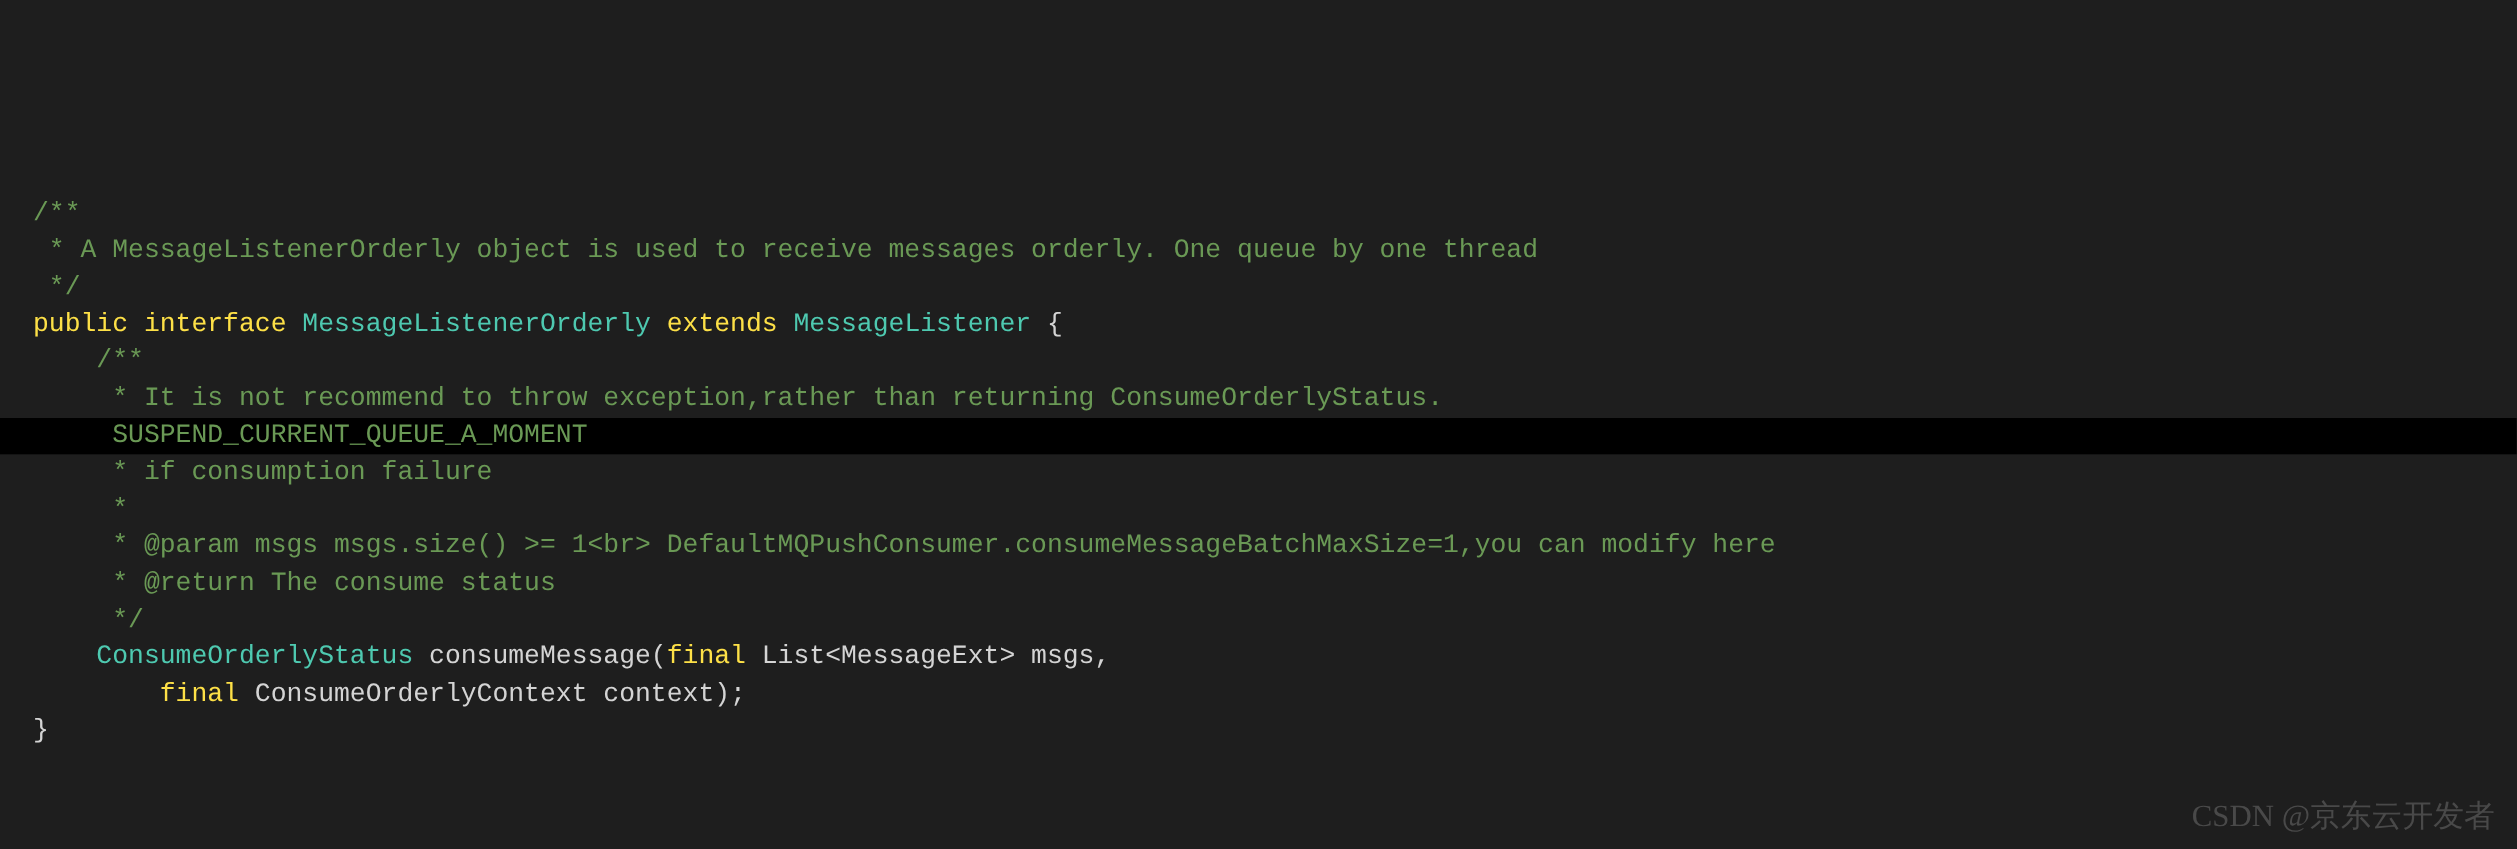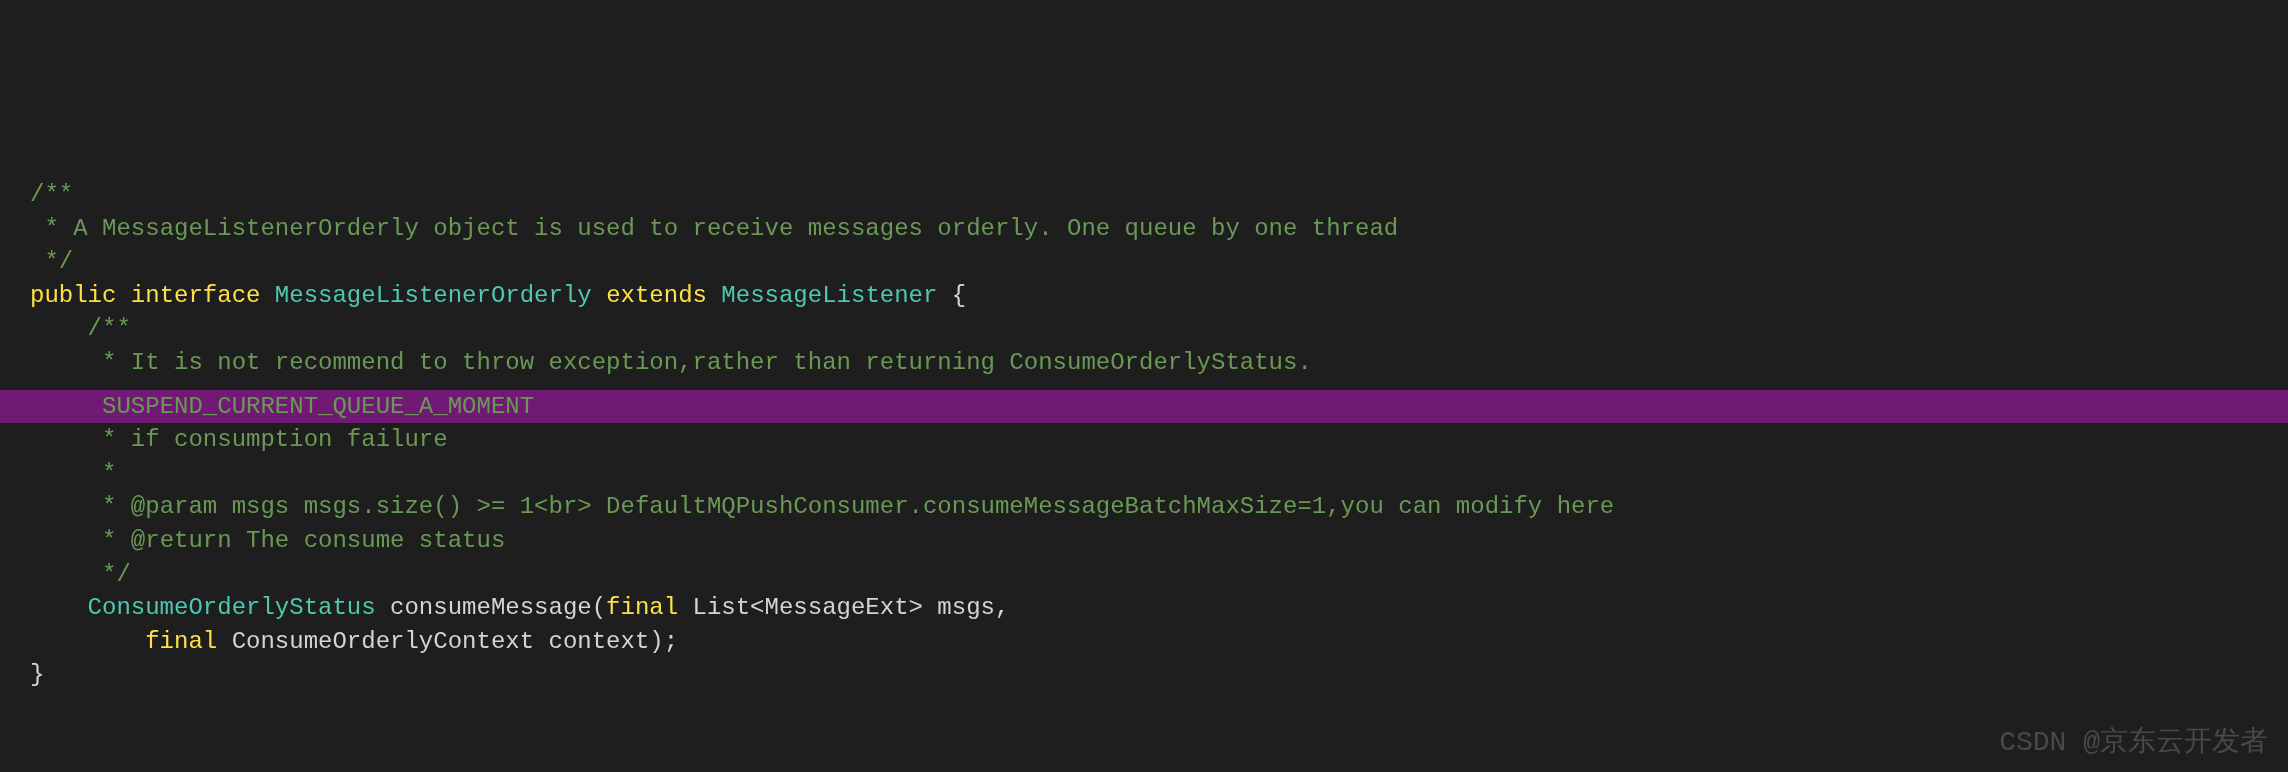--- a/index.html
+++ b/index.html
@@ -24,22 +24,21 @@
     }
     
     .line {
       padding: 0 30px;
       min-height: 33px;
       display: flex;
       align-items: center;
     }
     
     .line.highlighted {
-      background-color: #701a75;
-      margin-top: 10px;
+      background-color: #000000;
     }
     
     .comment {
       color: #6a9955;
     }
     
     .keyword {
       color: #fde047;
     }
     
@@ -56,21 +55,21 @@
       color: #d4d4d4;
       margin-top: 18px;
     }
     
     .watermark {
       position: fixed;
       bottom: 10px;
       right: 20px;
       color: #666;
       font-size: 28px;
-      font-family: Liberation Mono, monospace;
+      font-family: Liberation Serif, serif;
       opacity: 0.6;
       pointer-events: none;
     }
   </style>
 </head>
 <body>
 
 
 
 <div class="code-container">

